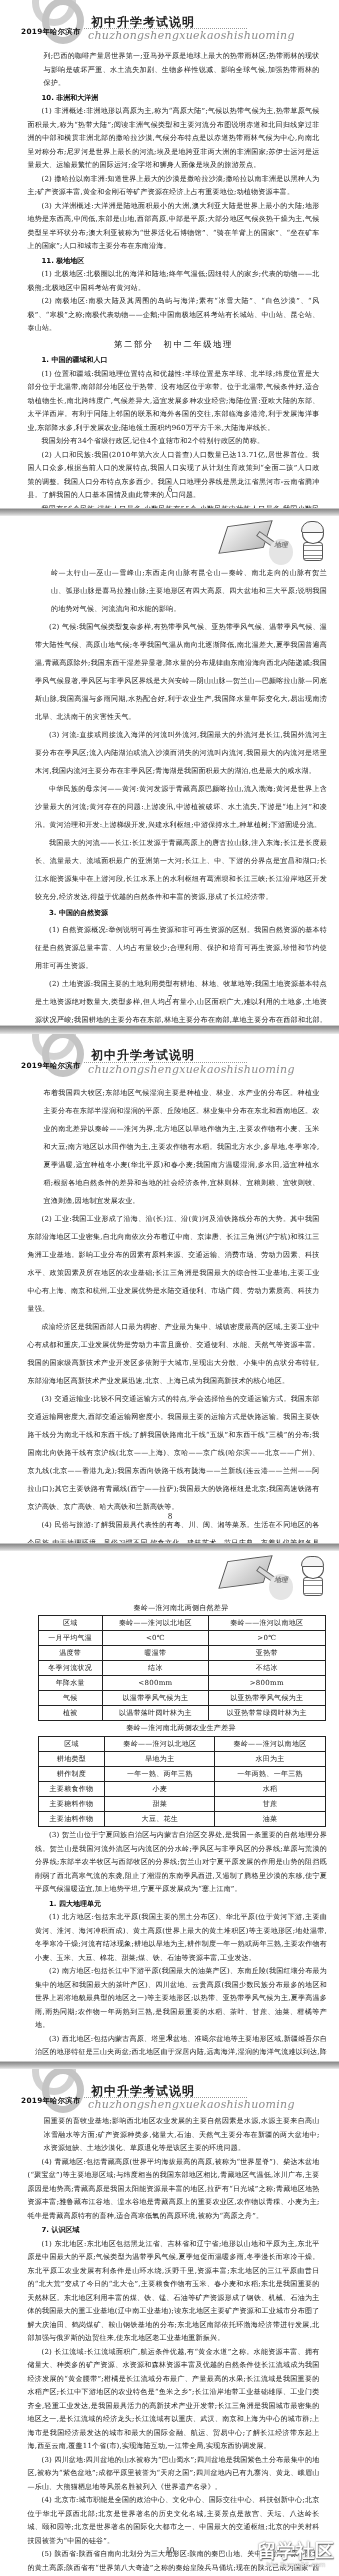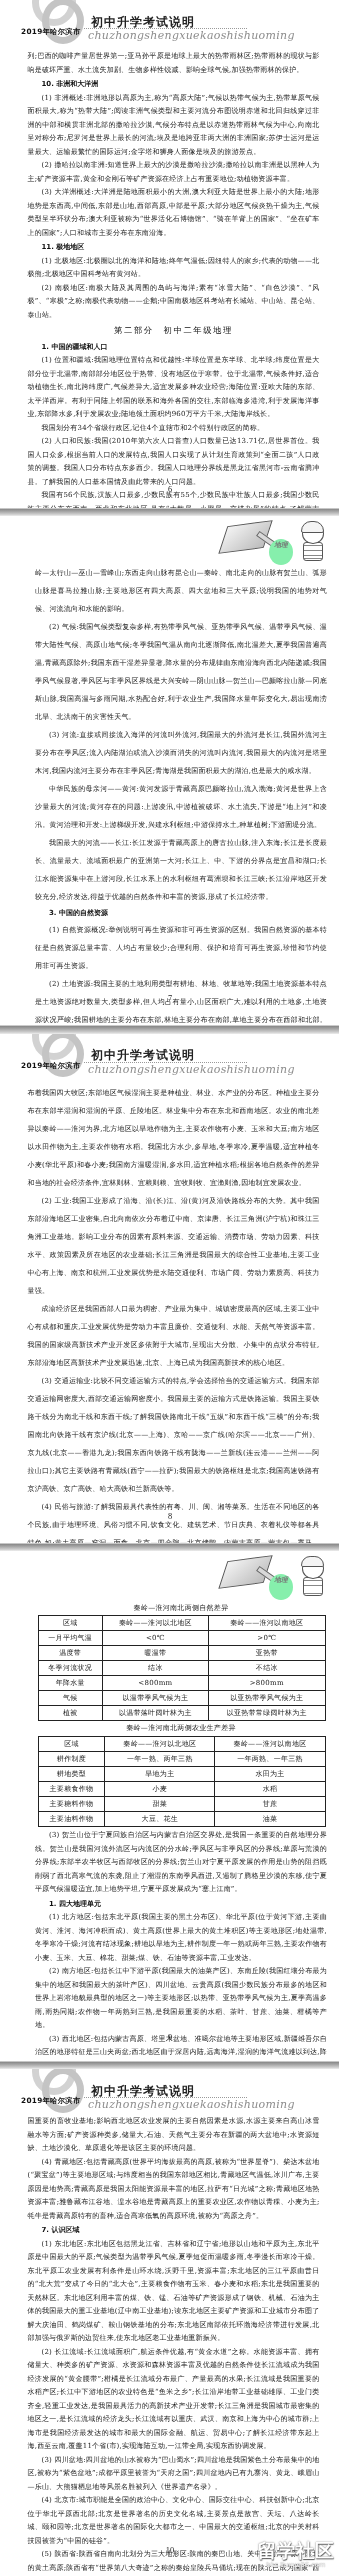--- a/index.html
+++ b/index.html
@@ -14,30 +14,30 @@
   .hdr-even .r2 { left: 11.4px; top: 18.7px; width: 28px; height: 32px; border-color: #c4c4c4; }
   .hdr-even .year { position: absolute; left: 21px; top: 27px; font-family: "DejaVu Sans", sans-serif; font-weight: bold; font-size: 7.3px; color: #111; letter-spacing: 0.3px; }
   .hdr-even .title { position: absolute; left: 91px; top: 13.5px; font-family: "DejaVu Sans", sans-serif; font-weight: bold; font-size: 12px; color: #222; letter-spacing: 1px; }
   .hdr-even .dots { position: absolute; left: 84px; top: 28px; width: 163px; border-top: 0.5px dotted #9a9a9a; }
   .hdr-even .pinyin { position: absolute; left: 88px; top: 29px; font-family: "DejaVu Serif", serif; font-style: italic; font-size: 11px; color: #8c8c8c; letter-spacing: 0.3px; }
   
   .hdr-odd { position: relative; height: 47px; }
   .hdr-odd .mascot { position: absolute; left: 224px; top: 4.1px; width: 109px; height: 41px; }
   .hdr-odd .book { position: absolute; left: 0; top: 3.1px; width: 41px; height: 26px; background: linear-gradient(135deg,#f4f4f4,#bcbcbc); border: 1px solid #555; transform: skewX(-25deg) rotate(-8deg); }
   .hdr-odd .pen { position: absolute; left: 32px; top: 15.6px; width: 17.6px; height: 4.1px; background: #d8d8d8; border: 0.5px solid #666; transform: rotate(35deg); }
-  .hdr-odd .tag { position: absolute; left: 45px; top: 18.7px; width: 24px; height: 26px; border-radius: 50%; background: #86efac; font-family: "DejaVu Sans", sans-serif; font-weight: bold; font-style: italic; font-size: 6.7px; color: #777; text-align: center; line-height: 13.5px; }
+  .hdr-odd .tag { position: absolute; left: 45px; top: 18.7px; width: 24px; height: 26px; border-radius: 50%; background: #e5e5e5; font-family: "DejaVu Sans", sans-serif; font-weight: bold; font-style: italic; font-size: 6.7px; color: #777; text-align: center; line-height: 13.5px; }
   .hdr-odd .kid { position: absolute; left: 73px; top: 0px; width: 29px; height: 39px; }
   .hdr-odd .kid .head { position: absolute; left: 5.2px; top: 3.1px; width: 19.7px; height: 18.7px; border: 0.8px solid #555; border-radius: 50%; background: #fff; }
   .hdr-odd .kid .cap { position: absolute; left: 4.1px; top: 1px; width: 21px; height: 9.3px; border: 0.8px solid #555; border-radius: 10.4px 10.4px 2.1px 2.1px; background: #f4f4f4; }
   .hdr-odd .kid .body { position: absolute; left: 6.2px; top: 22px; width: 17.6px; height: 16.6px; border: 0.8px solid #555; border-radius: 3.1px; background: repeating-linear-gradient(#fff 0 2.1px,#888 2.1px 2.6px); }
   .content { padding: 0; }
   .even .content { margin-left: 27.5px; width: 292px; }
   .odd .content { margin-left: 35px; width: 292px; }
   p.para { margin: 0; font-size: 7px; line-height: 13.5px; text-align: justify; text-indent: 2em; letter-spacing: 0.2px; }
-  p.cont { text-indent: 0; }
+  p.cont { text-indent: 0; margin-left: 16px; }
   h3.sec { margin: 0; font-family: "DejaVu Sans", sans-serif; font-weight: bold; font-size: 7px; line-height: 14.5px; padding-left: 14px; color: #111; }
   h2.part { margin: 1px 0; text-align: center; font-family: "DejaVu Sans", sans-serif; font-weight: normal; font-size: 8.3px; letter-spacing: 1.6px; line-height: 15.6px; color: #111; }
   .p7 p.para, .p8 p.para { line-height: 18px; }
   .p9 p.para, .p10 p.para { line-height: 13.5px; }
   .pageno { text-align: center; font-family: "Liberation Serif", serif; font-size: 8.3px; color: #222; }
   .tcap { text-align: center; font-size: 7px; line-height: 13.5px; margin-top: 4.1px; letter-spacing: 0.3px; }
   table.grid { border-collapse: collapse; margin-left: 2.6px; width: 288px; font-size: 7px; }
   table.grid td { border: 0.5px solid #222; height: 14px; text-align: center; padding: 0; letter-spacing: 0.3px; }
   .watermark { position: absolute; right: 5.2px; bottom: 6.2px; width: 78px; height: 31px; text-align: center; }
   .watermark .big { font-family: "DejaVu Sans", sans-serif; font-weight: bold; font-size: 18.7px; color: #fff; text-shadow: 0 0 1.6px #777, 0.5px 0.5px 1px #555; letter-spacing: 0.5px; line-height: 21px; }
@@ -189,28 +189,28 @@
     <table class="grid">
       <tbody>
           <tr>
         <td>区域</td>
         <td>秦岭——淮河以北地区</td>
         <td>秦岭——淮河以南地区</td>
       </tr>
       </tbody>
         <tbody>
           <tr>
+            <td>耕地类型</td>
+            <td>旱地为主</td>
+            <td>水田为主</td>
+          </tr>
+          <tr>
             <td>耕作制度</td>
             <td>一年一熟、两年三熟</td>
             <td>一年两熟、一年三熟</td>
-          </tr>
-          <tr>
-            <td>耕地类型</td>
-            <td>旱地为主</td>
-            <td>水田为主</td>
           </tr>
           <tr>
             <td>主要粮食作物</td>
             <td>小麦</td>
             <td>水稻</td>
           </tr>
           <tr>
             <td>主要糖料作物</td>
             <td>甜菜</td>
             <td>甘蔗</td>

